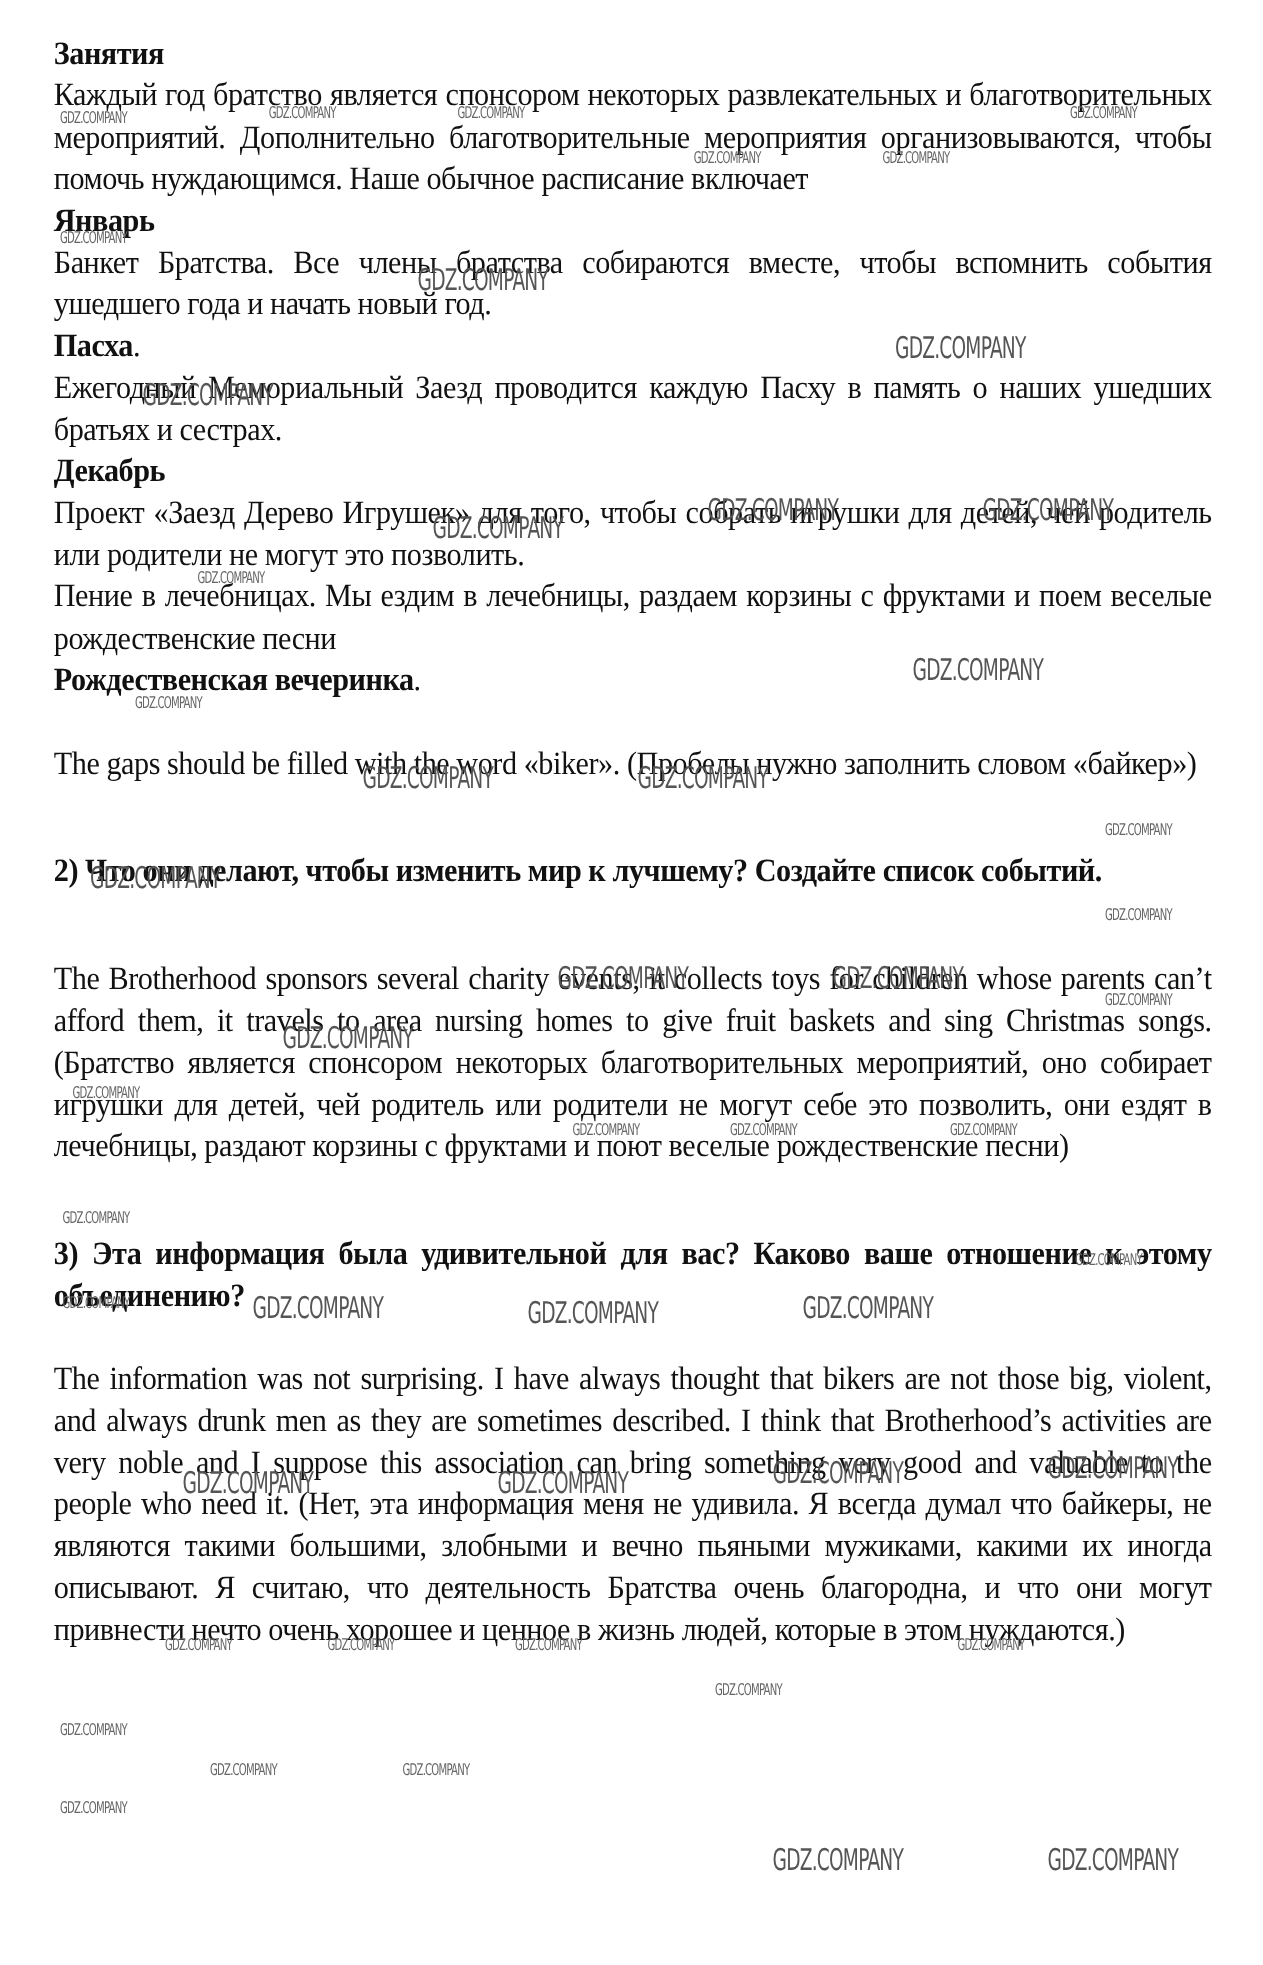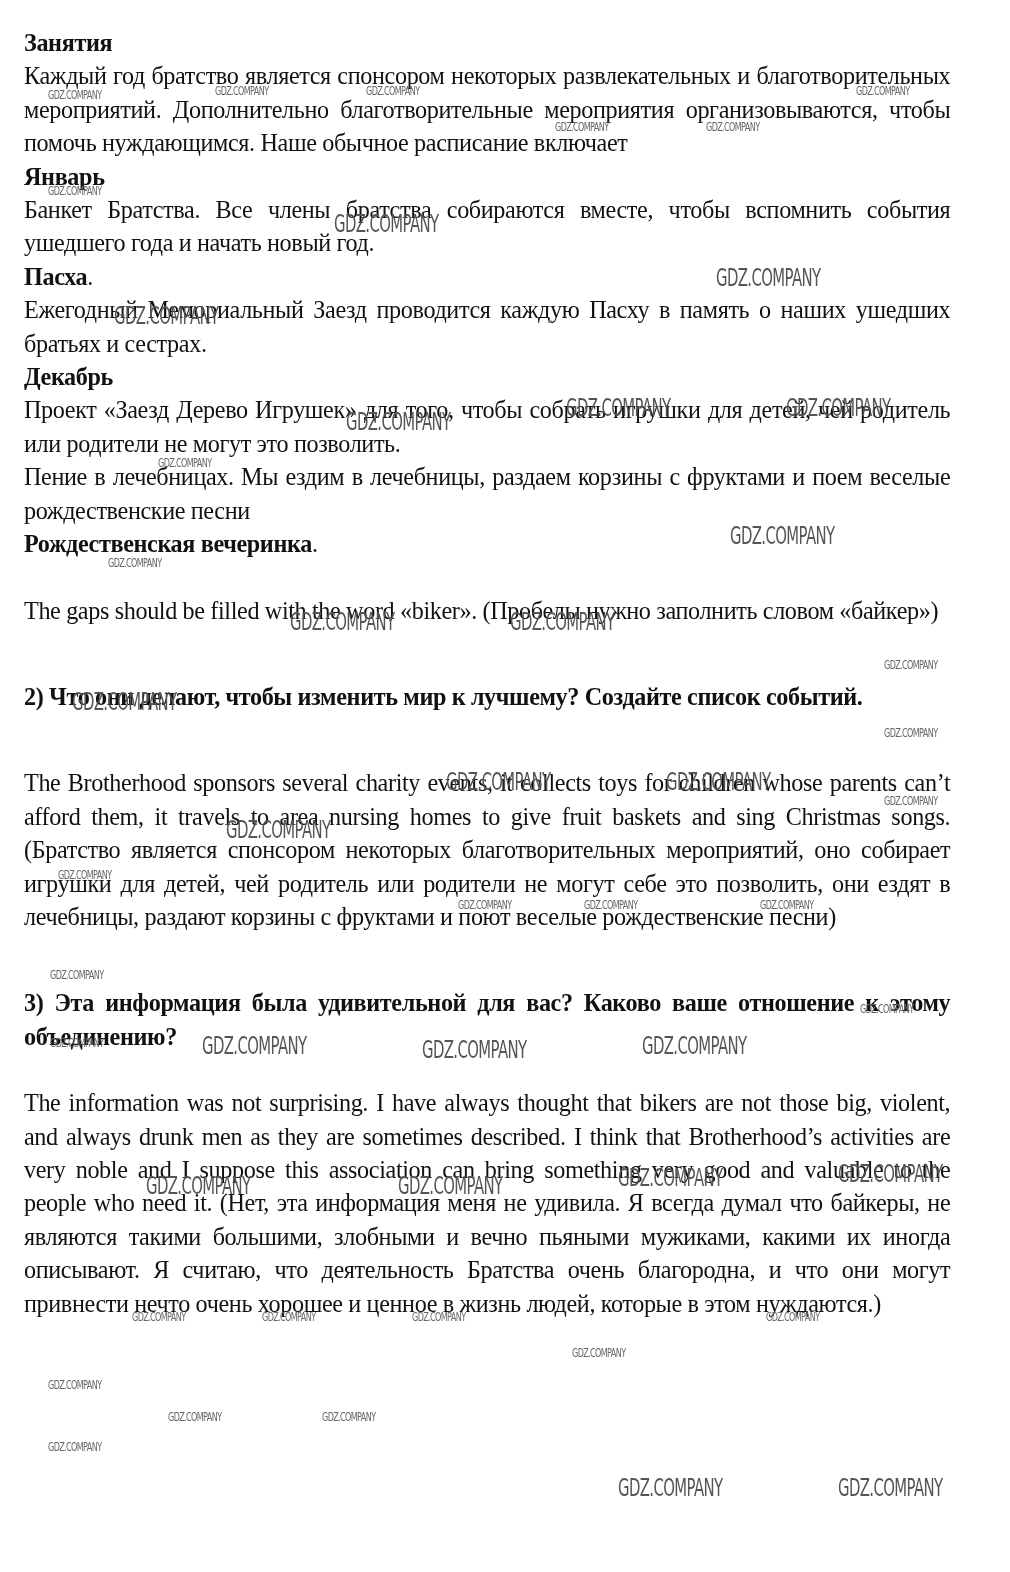--- a/index.html
+++ b/index.html
@@ -1,21 +1,21 @@
 <!DOCTYPE html>
 <html><head>
 <meta charset="utf-8">
 <style>
   html, body { margin: 0; padding: 0; background: #ffffff; }
   body {
     width: 1010px; height: 1572px; position: relative; overflow: hidden;
     font-family: "Liberation Serif", "DejaVu Serif", serif;
     color: #111;
   }
-  .page { position: absolute; left: 24px; top: 26px; width: 926px; }
+  .page { position: absolute; left: 43px; top: 26px; width: 926px; }
   .p {
     font-size: 26px; line-height: 33.4px; margin: 0;
     text-align: justify; letter-spacing: -0.4px;
     transform: scaleX(0.93); transform-origin: left top; width: 996px;
   }
   .h { font-weight: bold; }
   .gap { height: 33px; }
   .gap-s { height: 20px; }
   .wm {
     position: absolute; font-family: "DejaVu Sans", sans-serif;

